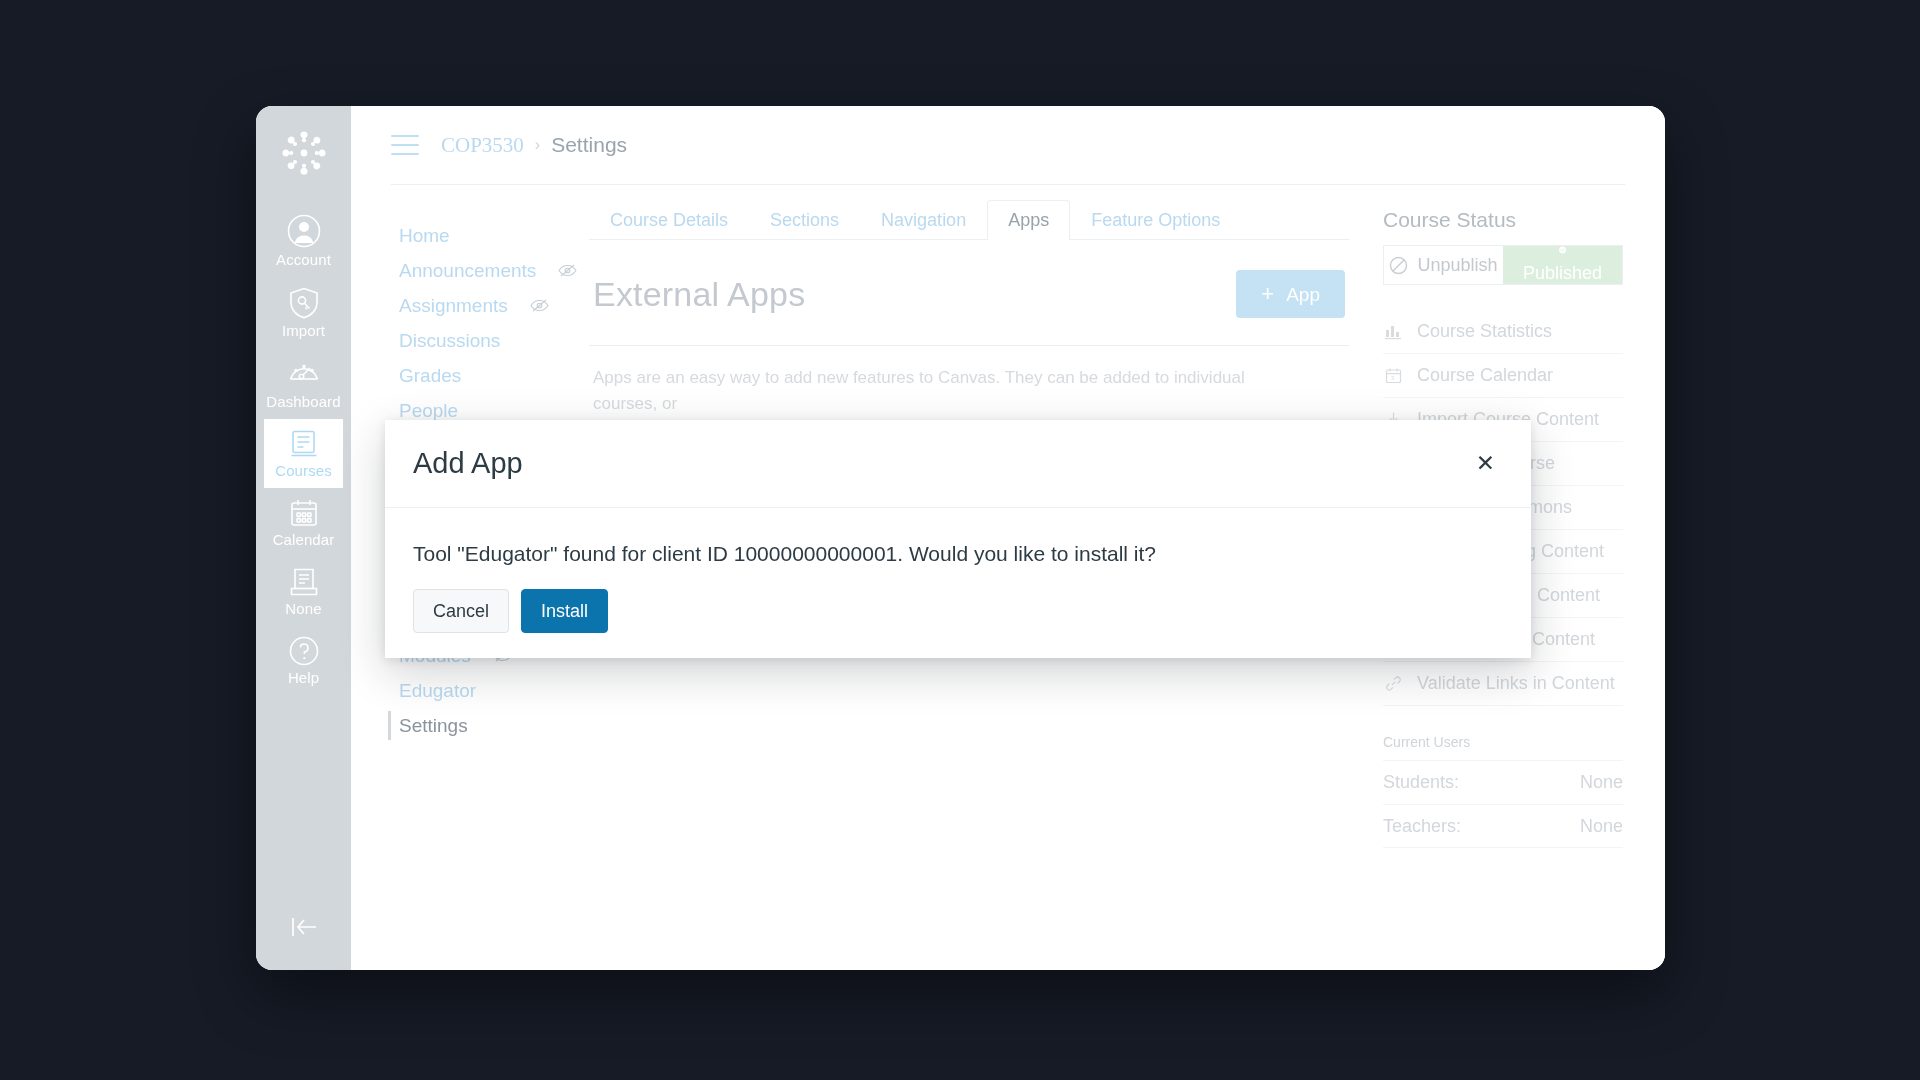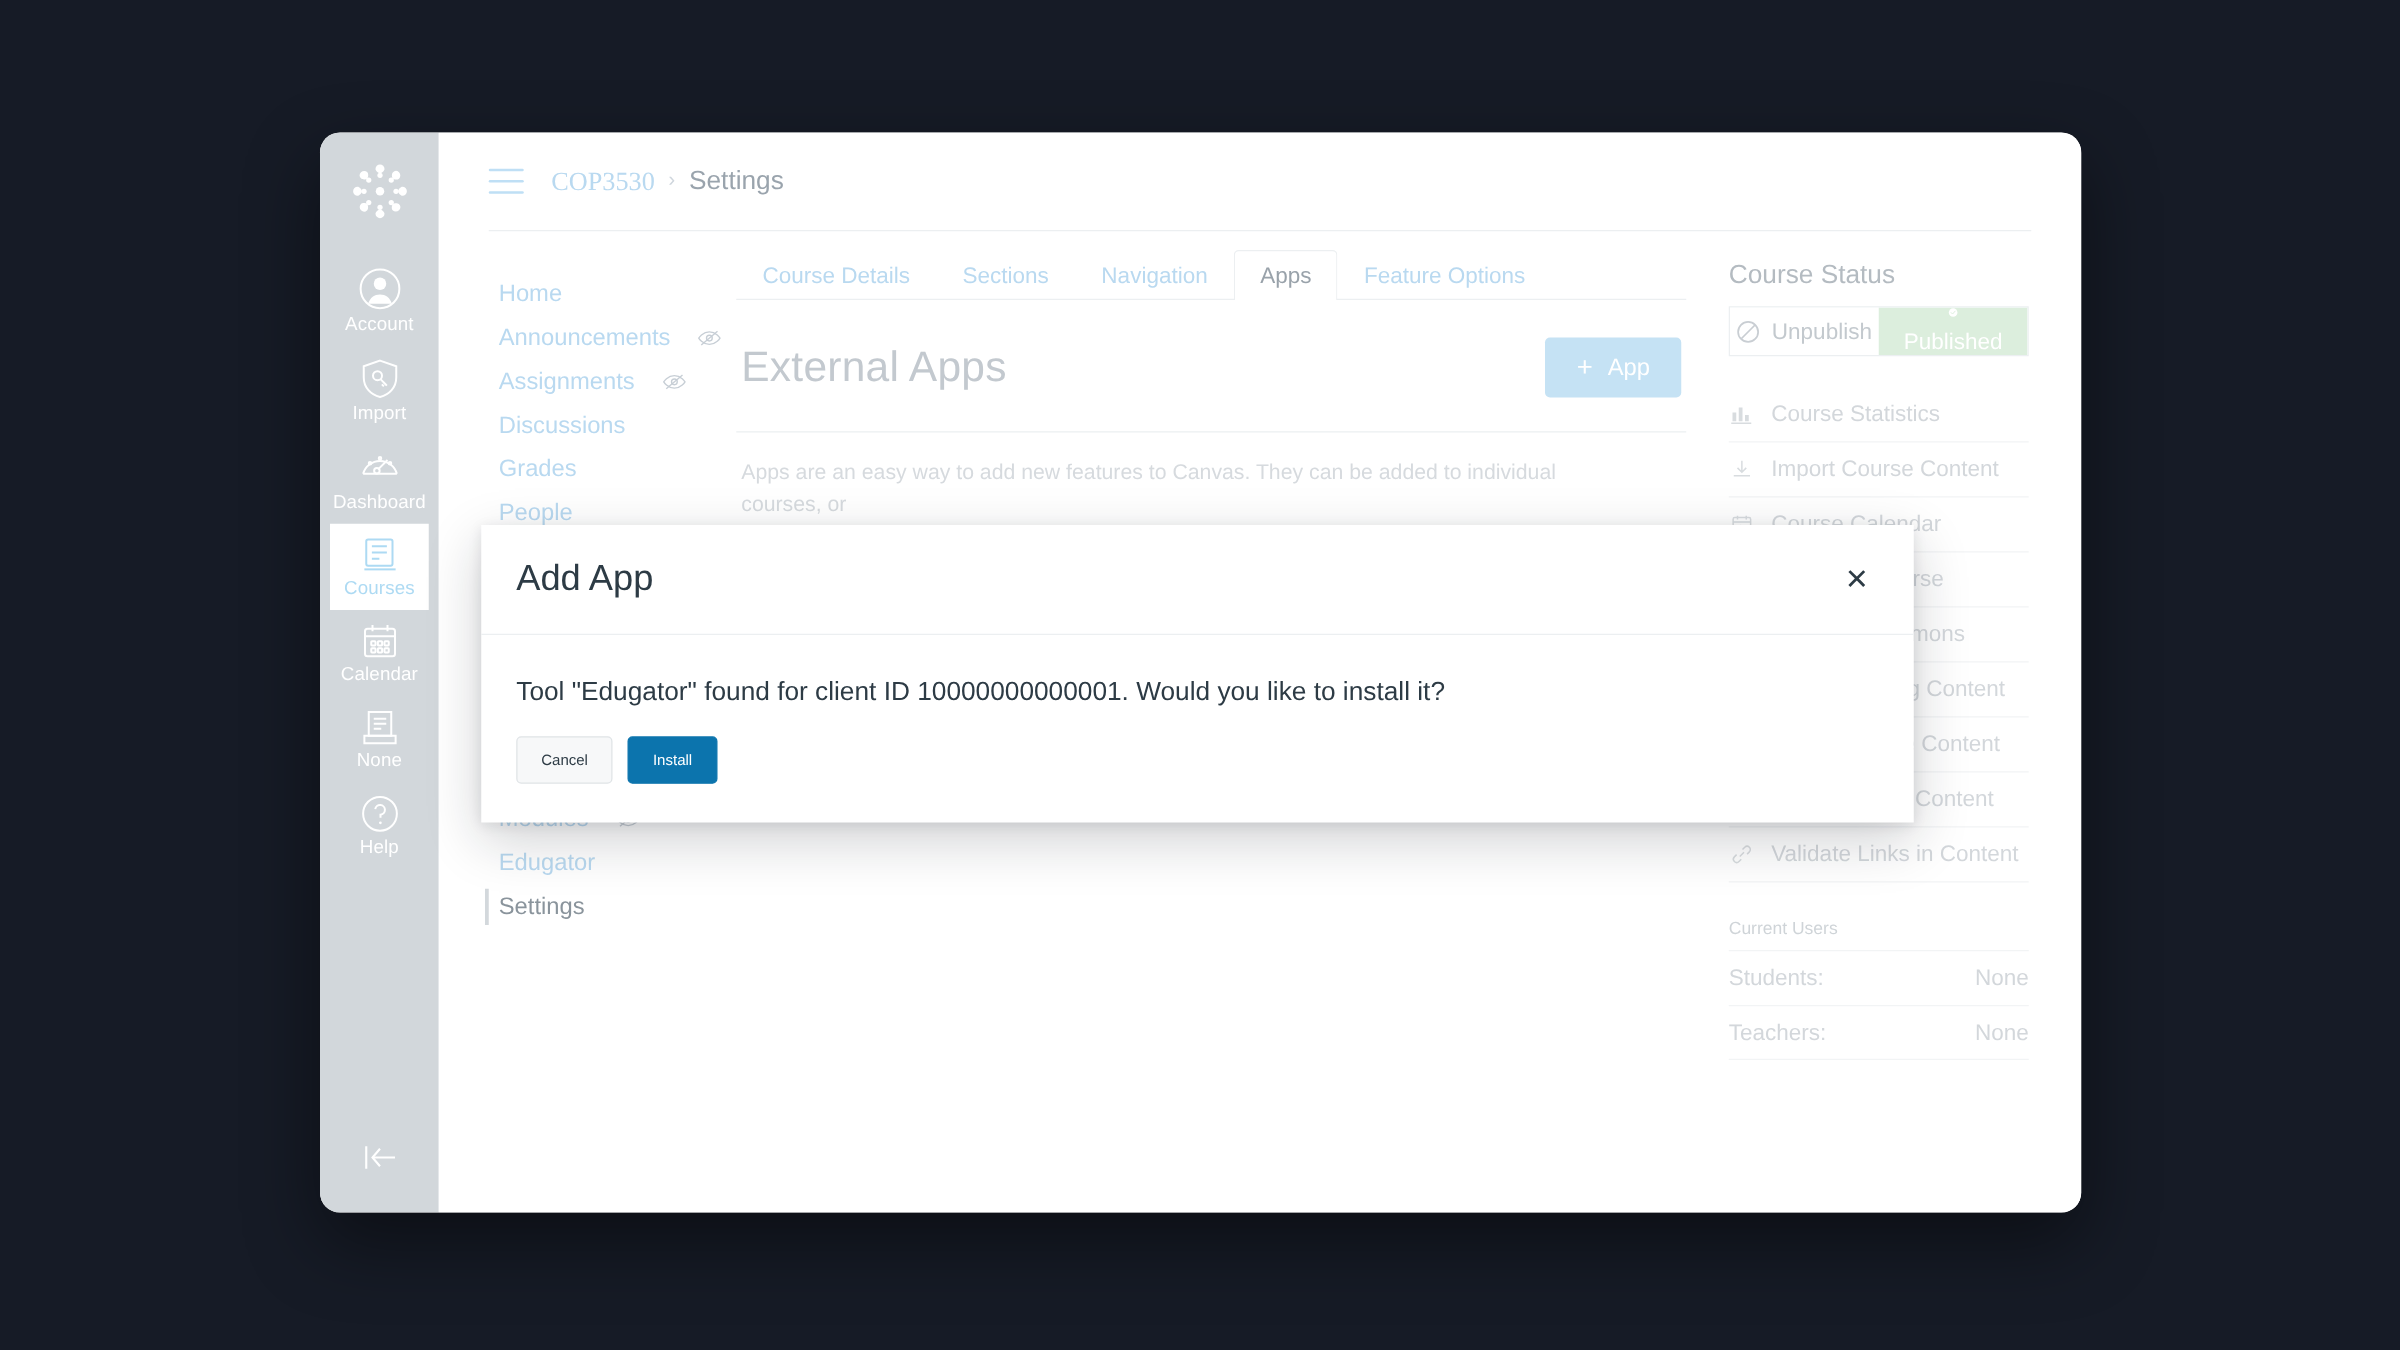--- a/index.html
+++ b/index.html
@@ -136,21 +136,21 @@
   .modal-head {
     height: 88px; display:flex; align-items:center; justify-content:space-between;
     padding: 0 30px 0 28px; border-bottom:1px solid #eceff1;
   }
   .modal-title { font-size: 29px; color:#2d3b45; font-weight: 400; }
   .modal-close { background:none; border:none; font-size: 23px; color:#2d3b45; cursor:pointer; line-height:1; padding:4px 6px; }
   .modal-body { padding: 32px 28px 0; }
   .modal-msg { font-size: 21px; color:#2d3b45; line-height:1.3; }
   .modal-actions { display:flex; gap: 12px; margin-top: 22px; }
   .btn {
-    font-size: 12px; border-radius: 4px; line-height:1;
+    font-size: 18px; border-radius: 4px; line-height:1;
     padding: 12px 19px; cursor:pointer;
   }
   .btn-cancel { background:#f7f8f9; border:1px solid #dfe3e6; color:#2d3b45; }
   .btn-install { background:#0c74ad; border:1px solid #0c74ad; color:#ffffff; }
 </style>
 </head>
 <body>
 
 <div id="root">
 
@@ -430,34 +430,34 @@
                     <rect x="7" y="2" width="3" height="11"></rect>
                     <rect x="12" y="8" width="3" height="5"></rect>
                     <rect x="1" y="14" width="16" height="1.2"></rect>
                   </svg>
                 </span>
               <span>Course Statistics</span>
             </div>
             <div class="rb-row">
               <span class="ic">
                   <svg width="17" height="17" viewBox="0 0 17 17" fill="none" stroke="#d8dcdf" stroke-width="1.2">
-                    <path d="M8.5 1.5v9M5 7.3l3.5 3.5L12 7.3M2 13.5h13"></path>
-                  </svg>
-                </span>
-              <span>Import Course Content</span>
-            </div>
-            <div class="rb-row">
-              <span class="ic">
-                  <svg width="17" height="17" viewBox="0 0 17 17" fill="none" stroke="#d8dcdf" stroke-width="1.2">
                     <rect x="1.5" y="3" width="14" height="12.5" rx="1.3"></rect>
                     <path d="M1.5 6.6h14M5 1.5v3M12 1.5v3"></path>
                     <text x="6" y="13.2" font-size="6" fill="#d8dcdf" stroke="none" font-family="Liberation Sans">3</text>
                   </svg>
                 </span>
               <span>Course Calendar</span>
+            </div>
+            <div class="rb-row">
+              <span class="ic">
+                  <svg width="17" height="17" viewBox="0 0 17 17" fill="none" stroke="#d8dcdf" stroke-width="1.2">
+                    <path d="M8.5 1.5v9M5 7.3l3.5 3.5L12 7.3M2 13.5h13"></path>
+                  </svg>
+                </span>
+              <span>Import Course Content</span>
             </div>
             <div class="rb-row">
               <span class="ic">
                   <svg width="17" height="17" viewBox="0 0 17 17" fill="none" stroke="#d8dcdf" stroke-width="1.2">
                     <rect x="1.5" y="1.5" width="10" height="11"></rect>
                     <rect x="5" y="4.5" width="10" height="11"></rect>
                   </svg>
                 </span>
               <span>Copy this Course</span>
             </div>

